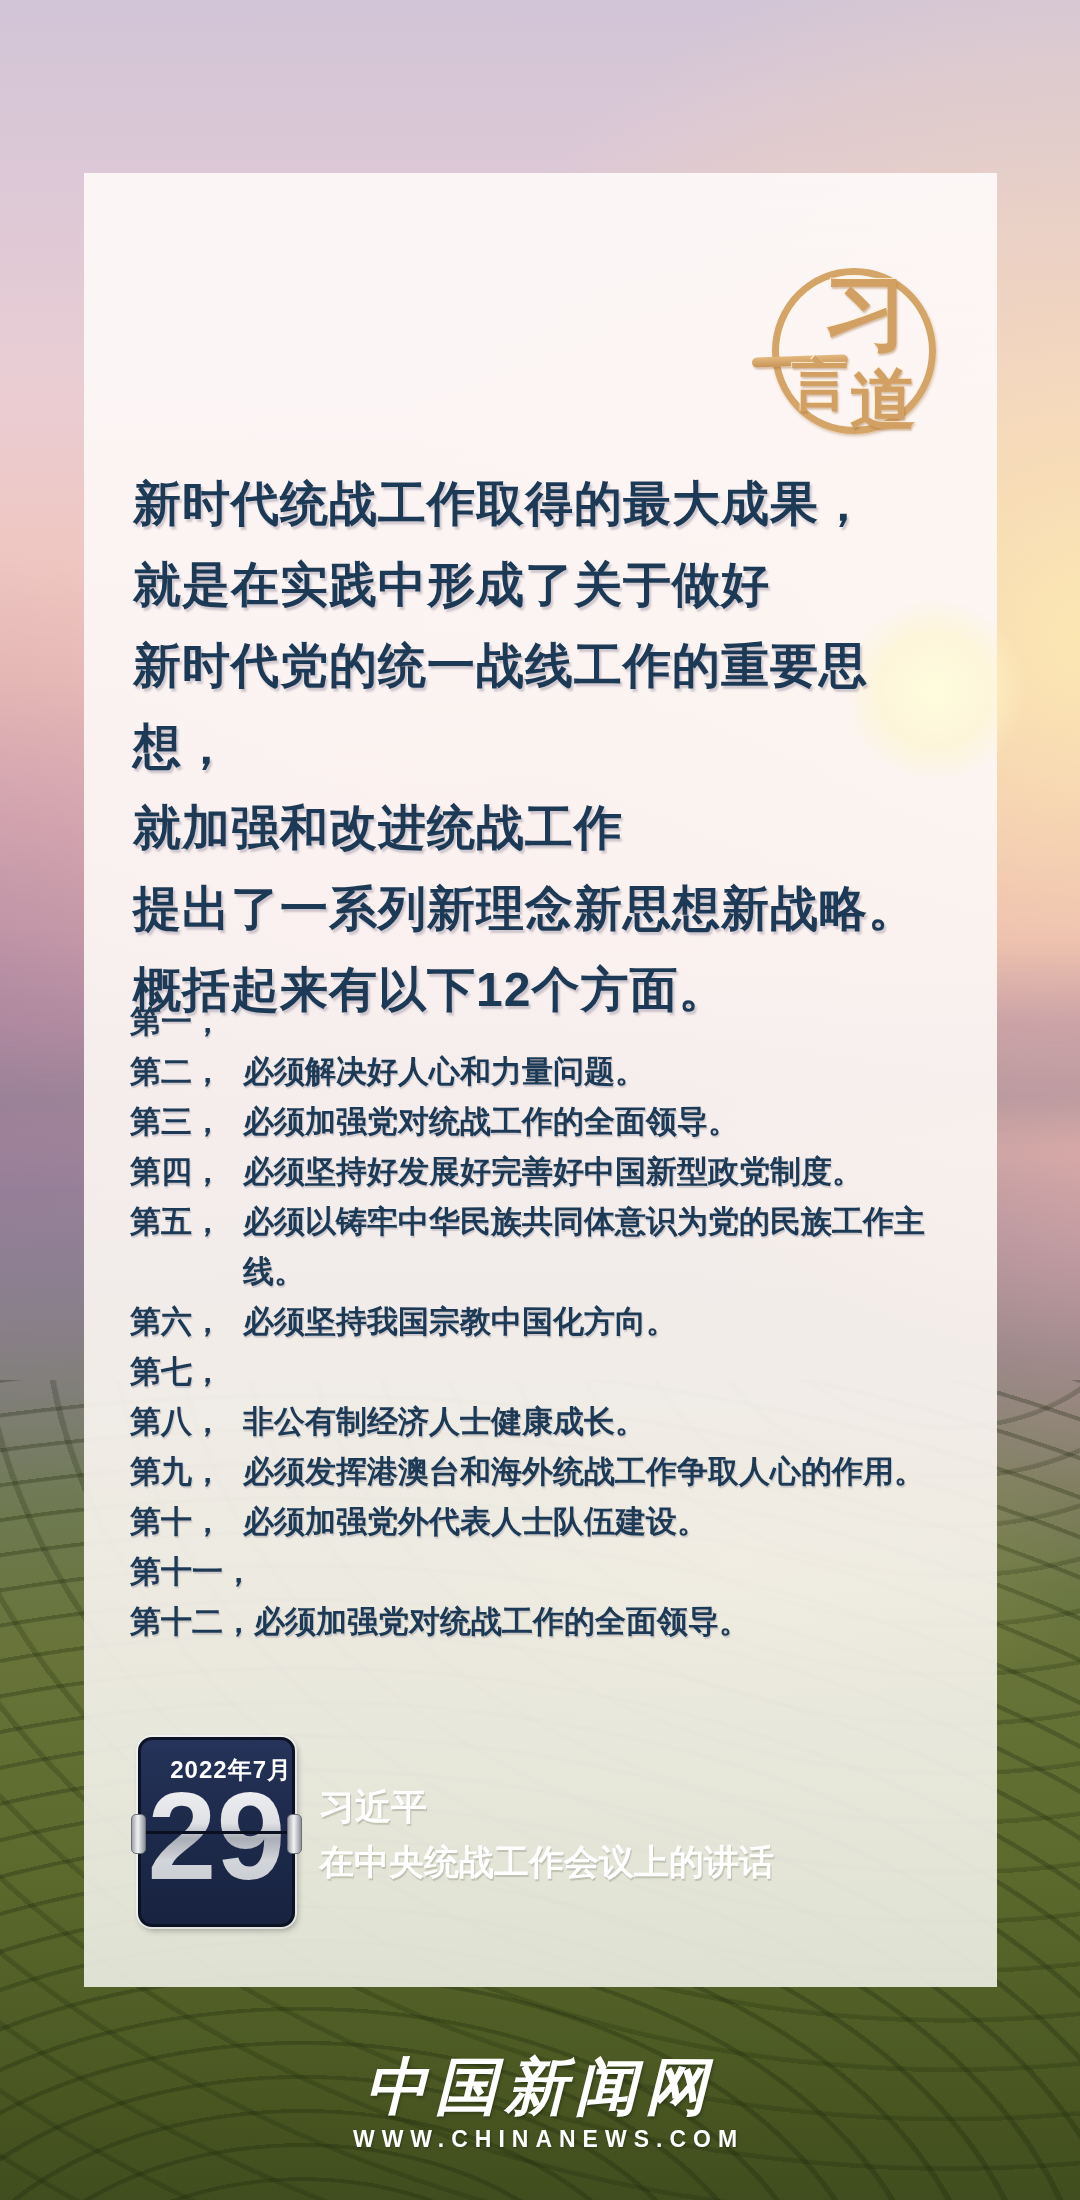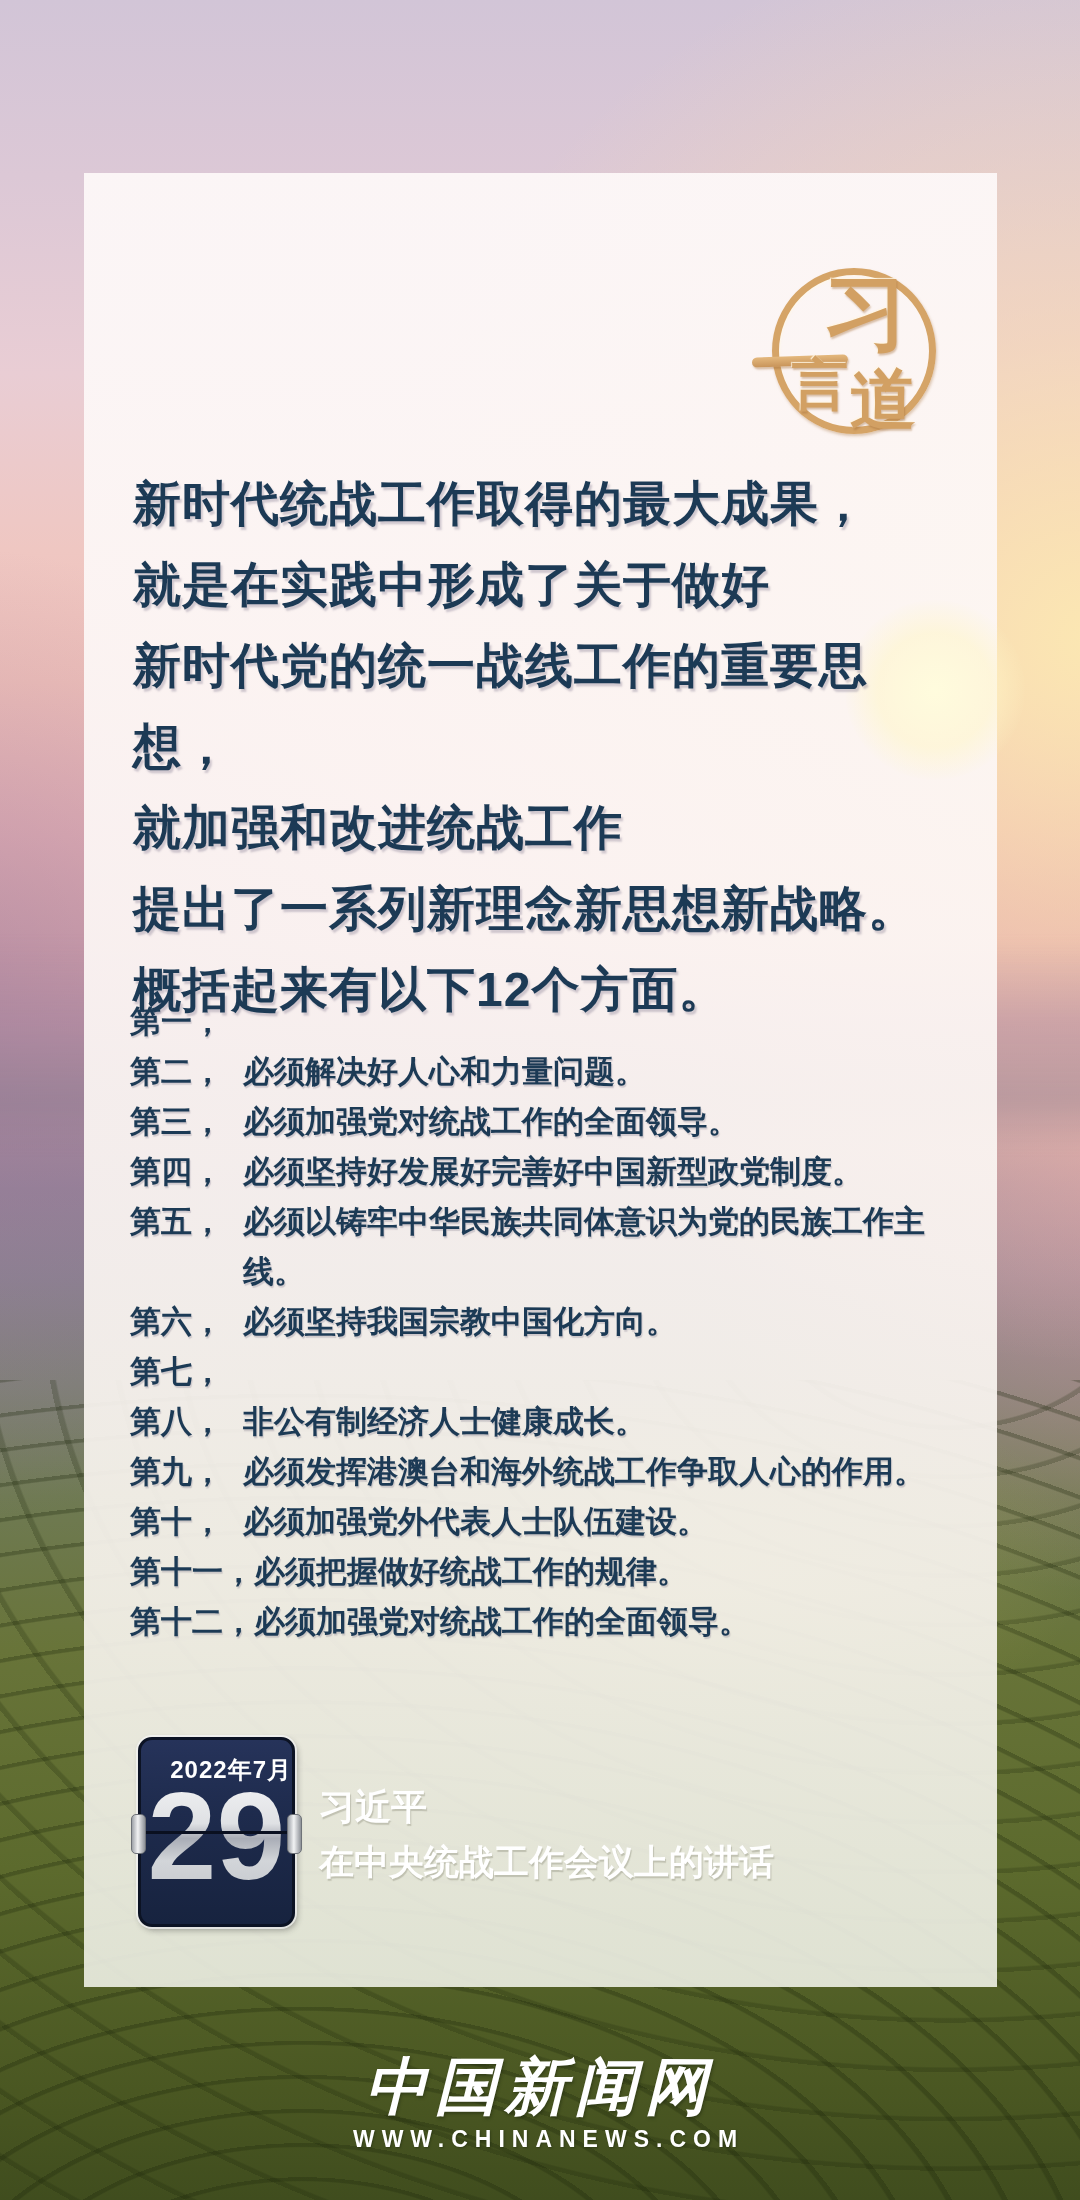--- a/index.html
+++ b/index.html
@@ -172,24 +172,20 @@
     </div>
     <div class="pt-row">
       <span class="pt-label">第十，</span>
       <span class="pt-text">
         <div>必须加强党外代表人士队伍建设。</div>
 
       </span>
     </div>
     <div class="pt-row">
       <span class="pt-label">第十一，</span>
-      <span class="pt-text">
-        <div>必须把握做好统战工作的规律。</div>
-
-      </span>
     </div>
     <div class="pt-row">
       <span class="pt-label">第十二，</span>
       <span class="pt-text">
         <div>必须加强党对统战工作的全面领导。</div>
 
       </span>
     </div>
   </div>
 

